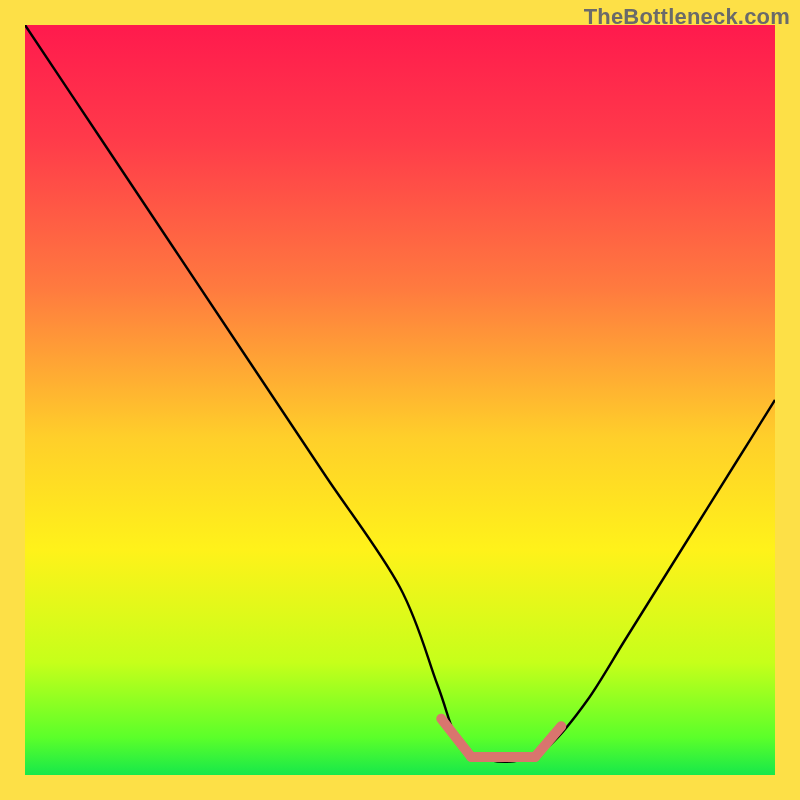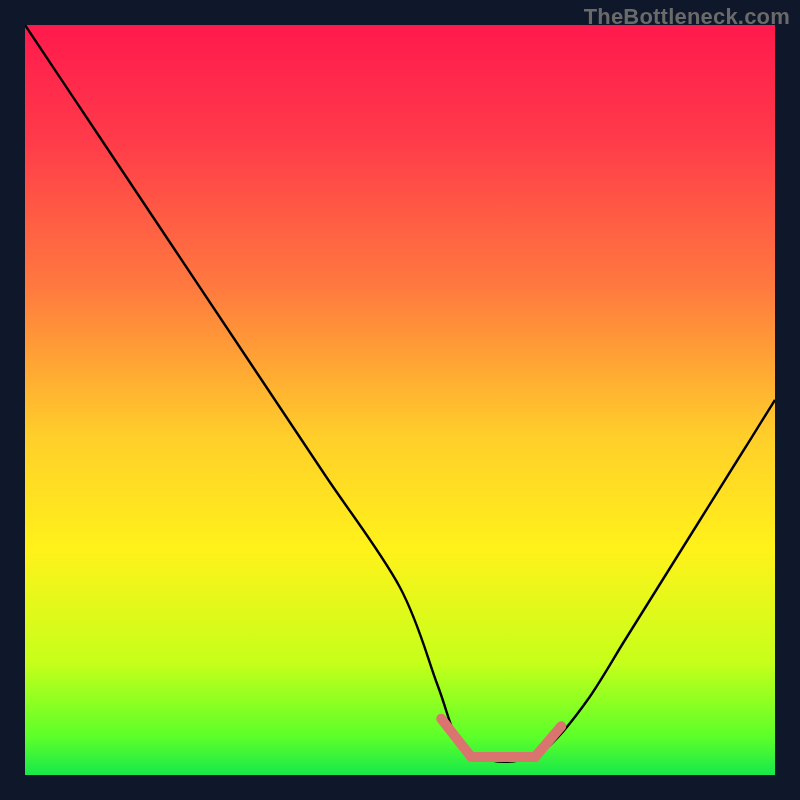--- a/index.html
+++ b/index.html
@@ -7,21 +7,21 @@
     padding: 0;
     width: 800px;
     height: 800px;
     background: #000;
     overflow: hidden;
   }
   .stage {
     position: relative;
     width: 800px;
     height: 800px;
-    background: #0f172a;
+    background: #fde047;
   }
   .plot {
     position: absolute;
     left: 25px;
     top: 25px;
     width: 750px;
     height: 750px;
     overflow: hidden;
   }
   .watermark {

